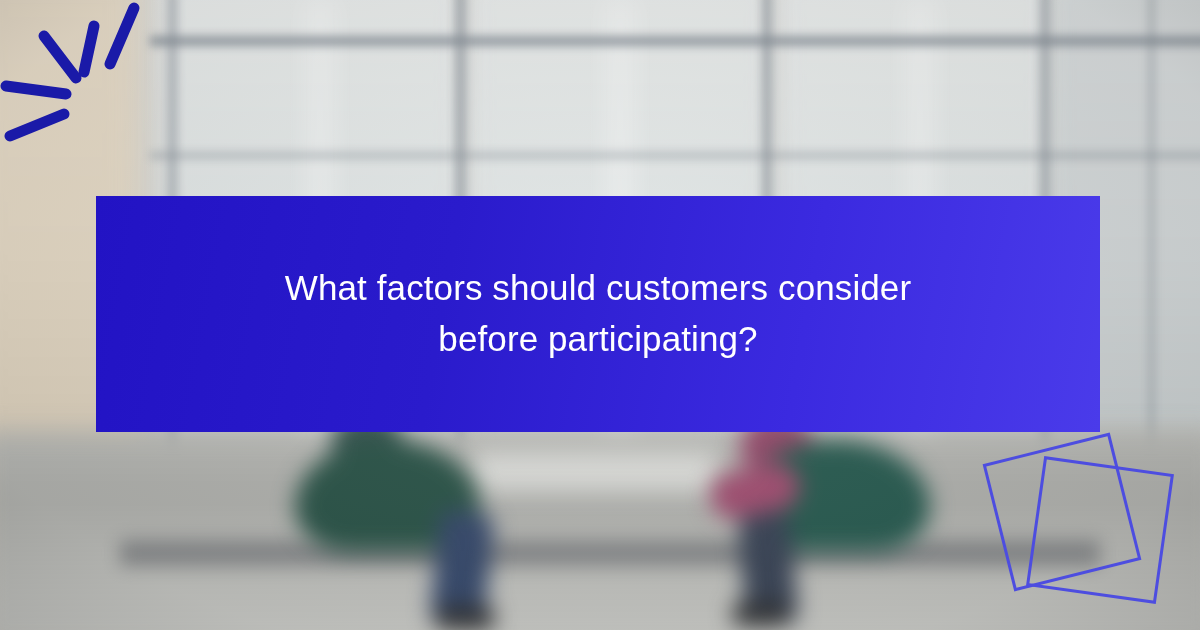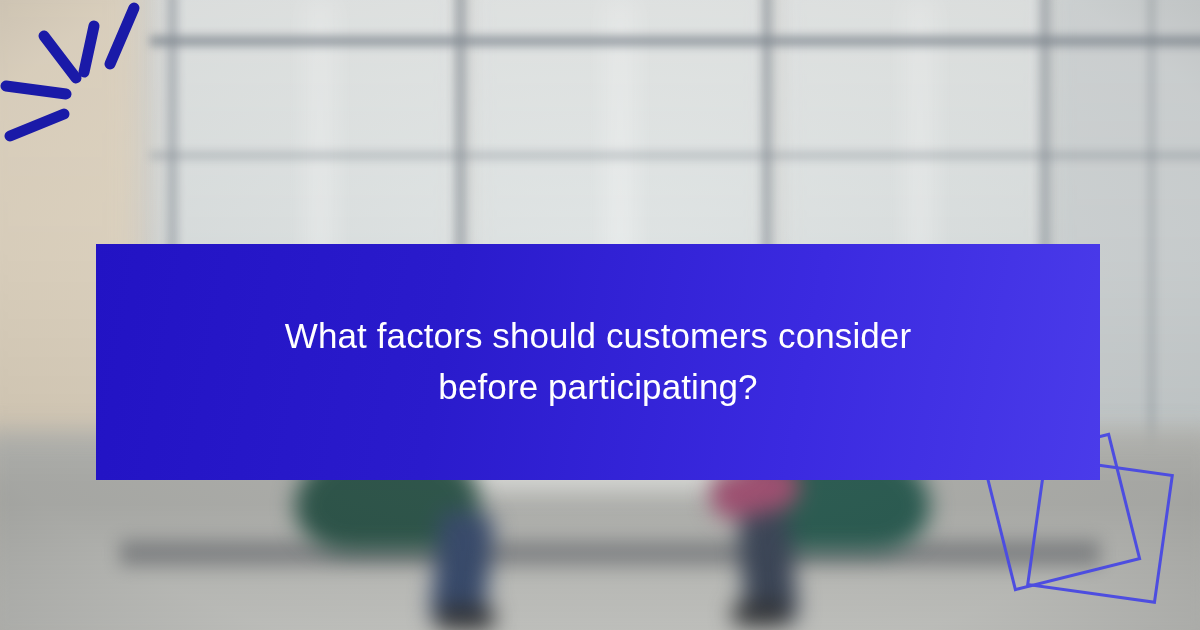--- a/index.html
+++ b/index.html
@@ -183,21 +183,20 @@
     left: 96px;
     top: 196px;
     width: 1004px;
     height: 236px;
     background: linear-gradient(100deg, #2213c4 0%, #2a1bcc 35%, #3b2ae0 70%, #4a3bea 100%);
     display: flex;
     align-items: center;
     justify-content: center;
     box-sizing: border-box;
     padding: 0 60px;
-    margin-top: 48px;
   }
   .banner-text {
     color: #ffffff;
     font-size: 35px;
     line-height: 1.45;
     text-align: center;
     font-weight: 400;
     letter-spacing: 0.1px;
     max-width: 700px;
   }

